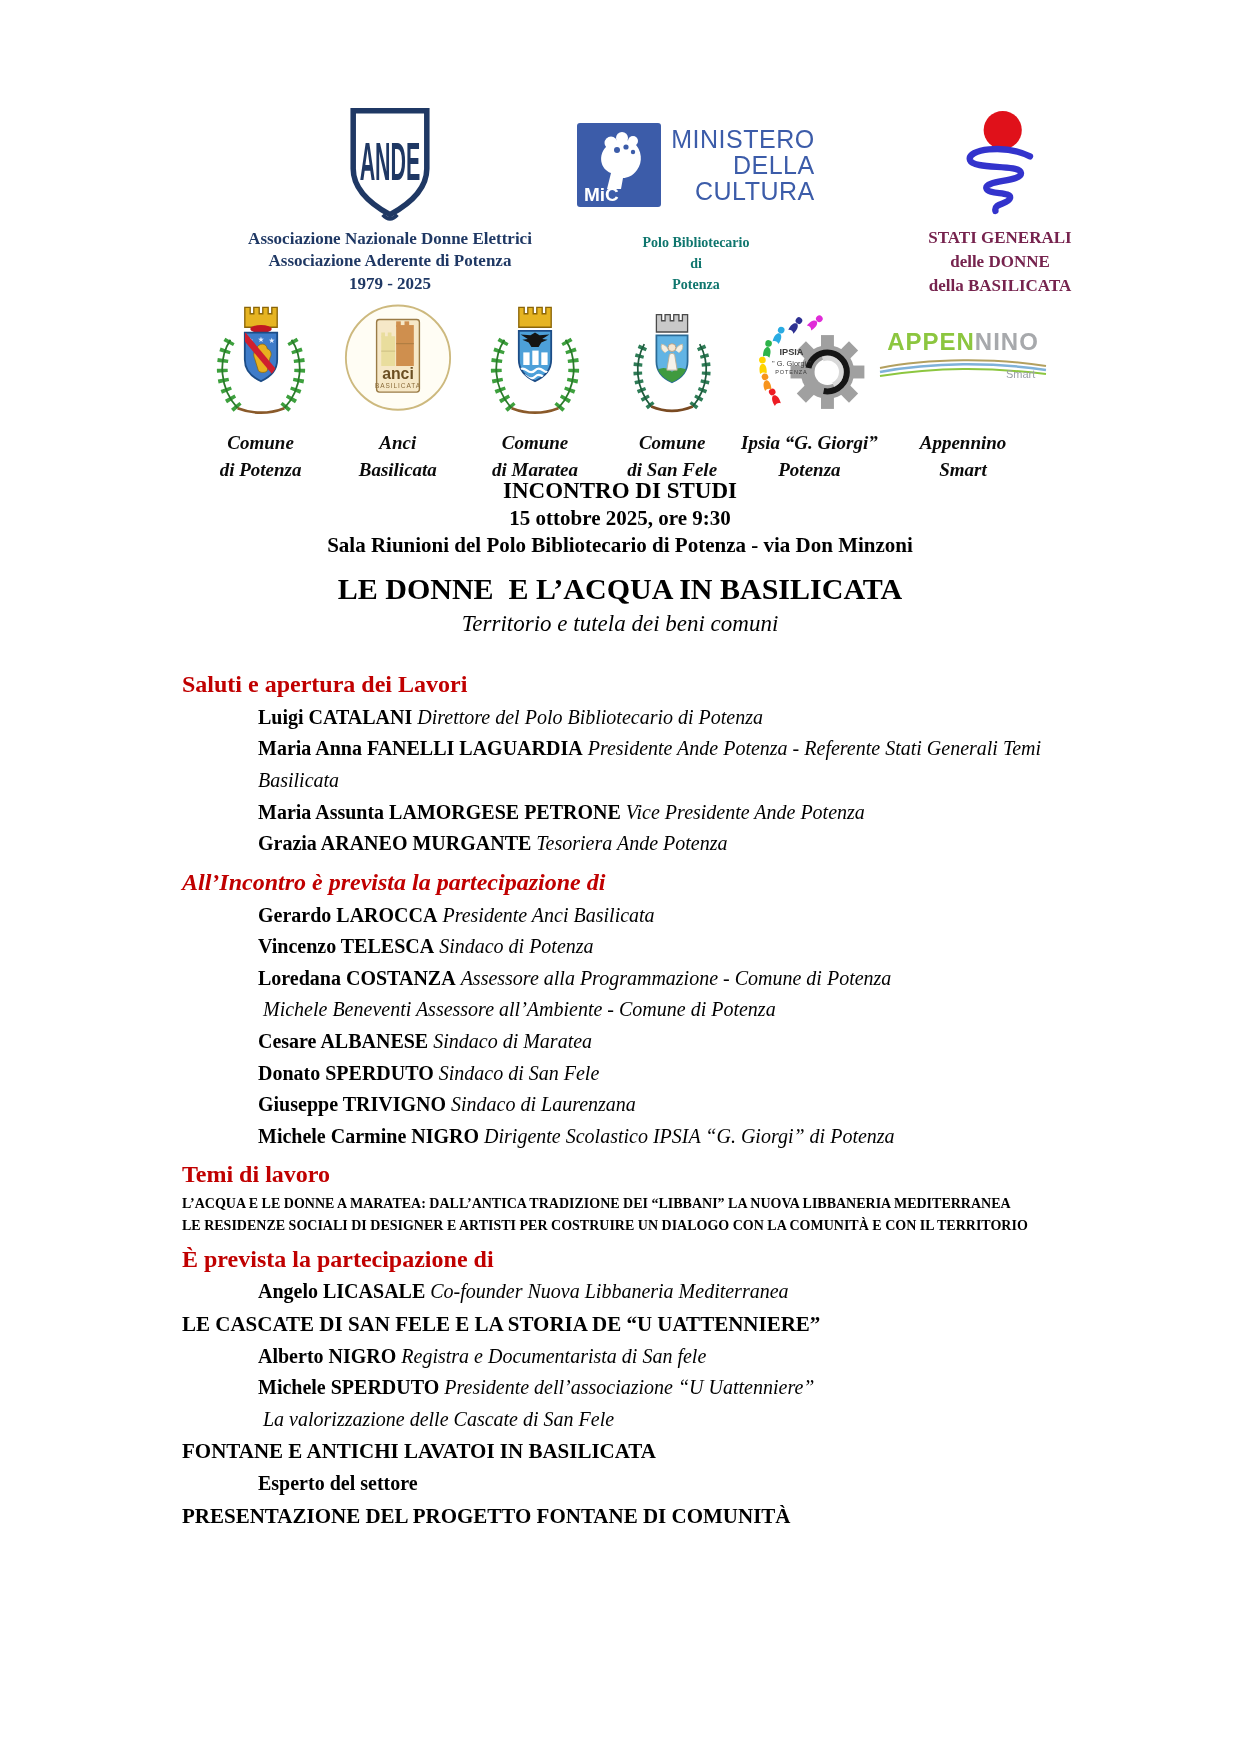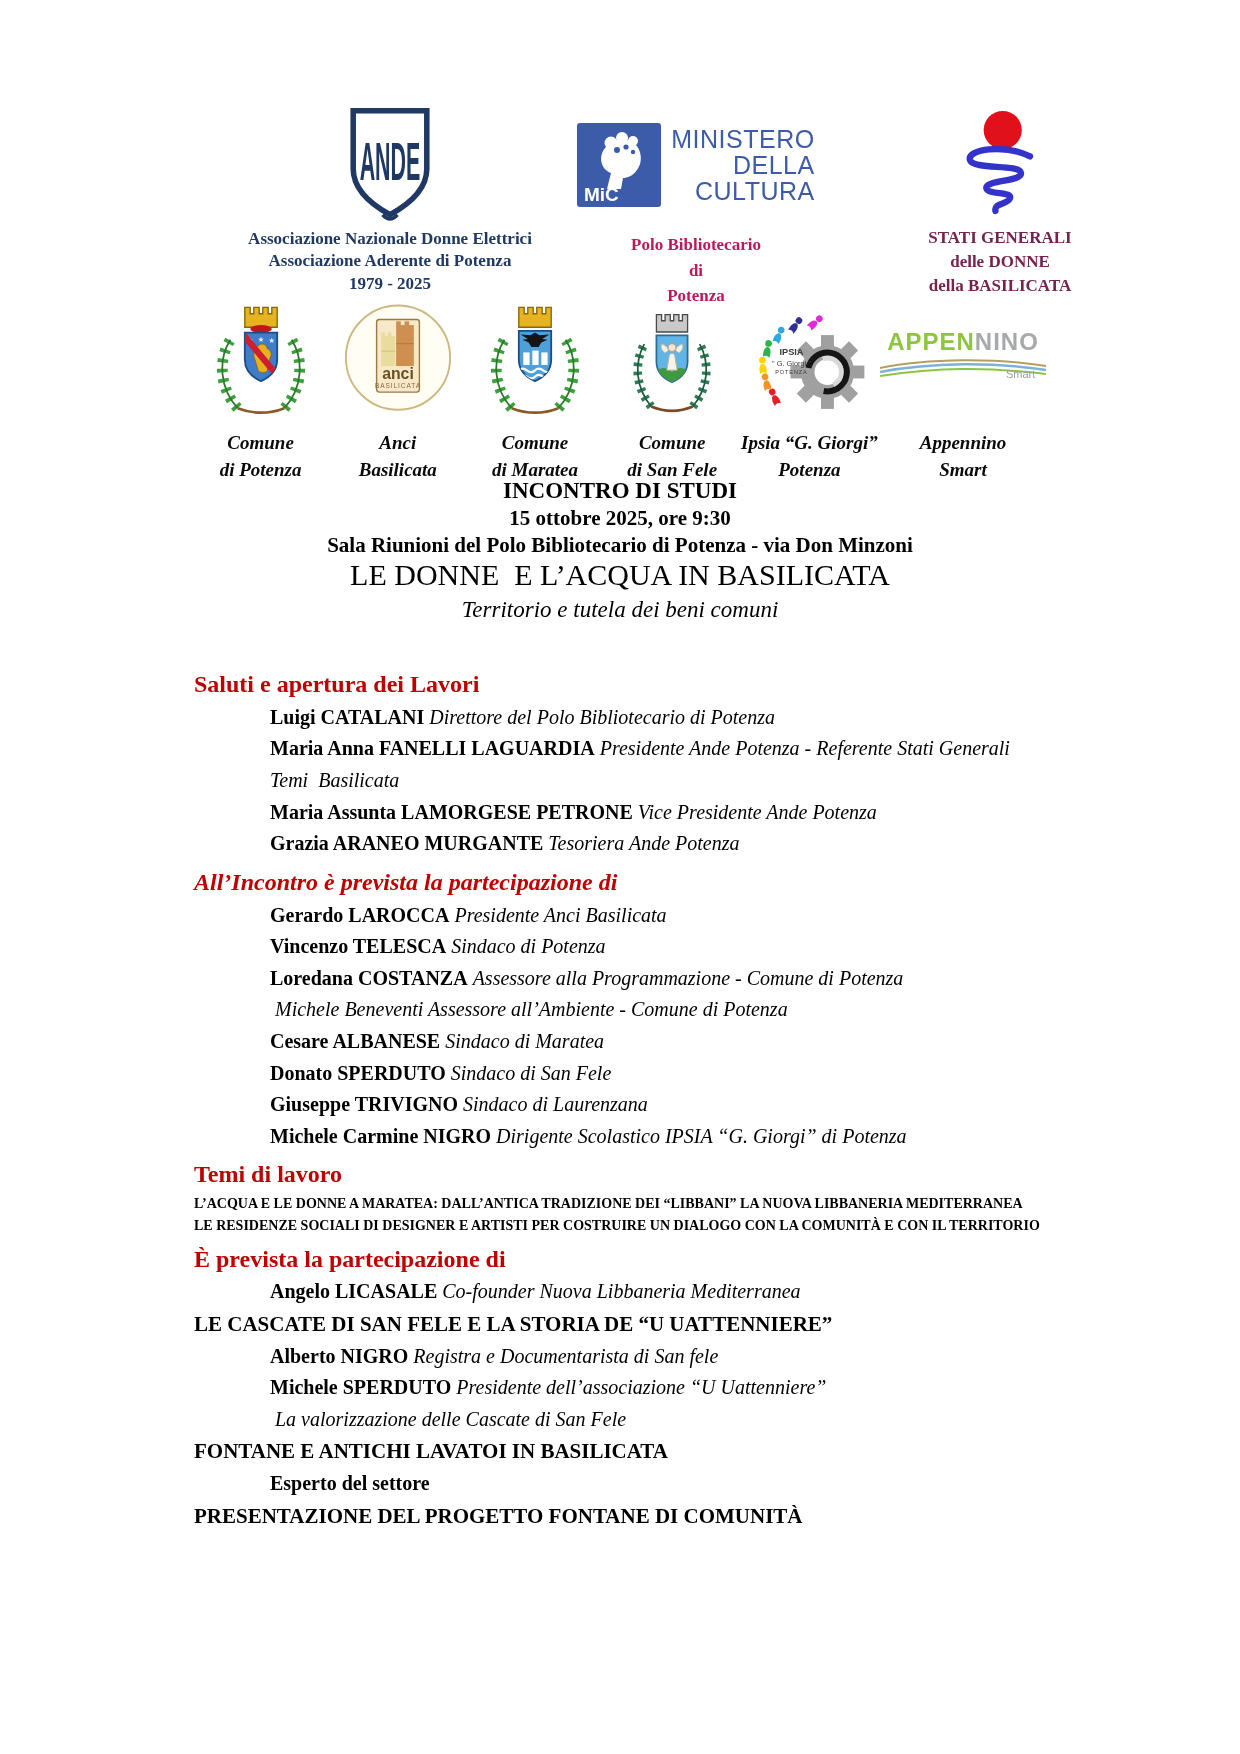--- a/index.html
+++ b/index.html
@@ -7,21 +7,21 @@
         font-family:"Liberation Serif",serif;color:#000;overflow:hidden;}
 
   
   .row1{position:absolute;top:106px;left:0;width:100%;height:190px;}
   .logo-col{position:absolute;text-align:center;}
   .col-ande{left:90px;width:340px;}
   .col-mic{left:438px;width:256px;}
   .col-sg{left:752px;width:236px;}
   .logo-art{height:118px;display:flex;align-items:center;justify-content:center;}
   .cap-navy{color:#1f3864;font-weight:bold;font-size:17px;line-height:1.32;margin-top:4px;}
-  .cap-black{color:#be185d;font-weight:bold;font-size:17px;line-height:1.5;margin-top:8px;}
+  .cap-black{color:#0f766e;font-weight:bold;font-size:14px;line-height:1.5;margin-top:8px;}
   .cap-maroon{color:#76234e;font-weight:bold;font-size:17px;line-height:1.42;margin-top:2px;}
 
   .mic-lockup{display:flex;align-items:center;gap:10px;}
   .mic-word{font-family:"Liberation Sans",sans-serif;color:#3c5ca9;font-size:25px;
             line-height:1.04;text-align:right;letter-spacing:0.5px;}
 
   
   .row2{position:absolute;top:288px;left:0;width:100%;display:flex;justify-content:space-between;
         padding:0 62px;box-sizing:border-box;}
   .crest-col{width:172px;text-align:center;}
@@ -30,25 +30,25 @@
 
   .appennino{display:flex;flex-direction:column;align-items:center;justify-content:center;}
   .app-word{font-family:"Liberation Sans",sans-serif;font-size:24px;font-weight:bold;letter-spacing:1px;}
   .app-green{color:#8cc63f;}
   .app-gray{color:#a7a9ac;}
 
   
   .center-block{position:absolute;top:478px;left:0;width:100%;text-align:center;}
   .kicker{font-size:23px;font-weight:bold;}
   .evline{font-size:21px;font-weight:bold;margin-top:2px;}
-  .title{font-size:30px;font-weight:normal;white-space:pre-wrap;}
+  .title{font-size:30px;font-weight:bold;margin-top:14px;white-space:pre-wrap;}
   .subtitle{font-size:23px;font-style:italic;margin-top:5px;}
 
   
-  .program{position:absolute;top:662px;left:64px;right:60px;}
+  .program{position:absolute;top:662px;left:52px;right:60px;}
   .red-h{color:#c00000;font-size:24px;font-weight:bold;line-height:1.45;margin-top:5px;}
   .red-h.it{font-style:italic;}
   .speaker{font-size:20px;line-height:1.58;margin-left:76px;white-space:pre-wrap;}
   .speaker.small-ind{}
   .speaker .name{font-weight:bold;}
   .speaker .name:empty{display:none;}
   .speaker .role{font-style:italic;}
   .speaker .bold-role{font-weight:bold;font-style:normal;}
   .topic{font-size:14px;font-weight:bold;text-align:justify;line-height:1.52;margin:1px 0;}
   .caps-line{font-size:21px;font-weight:bold;line-height:1.55;}

